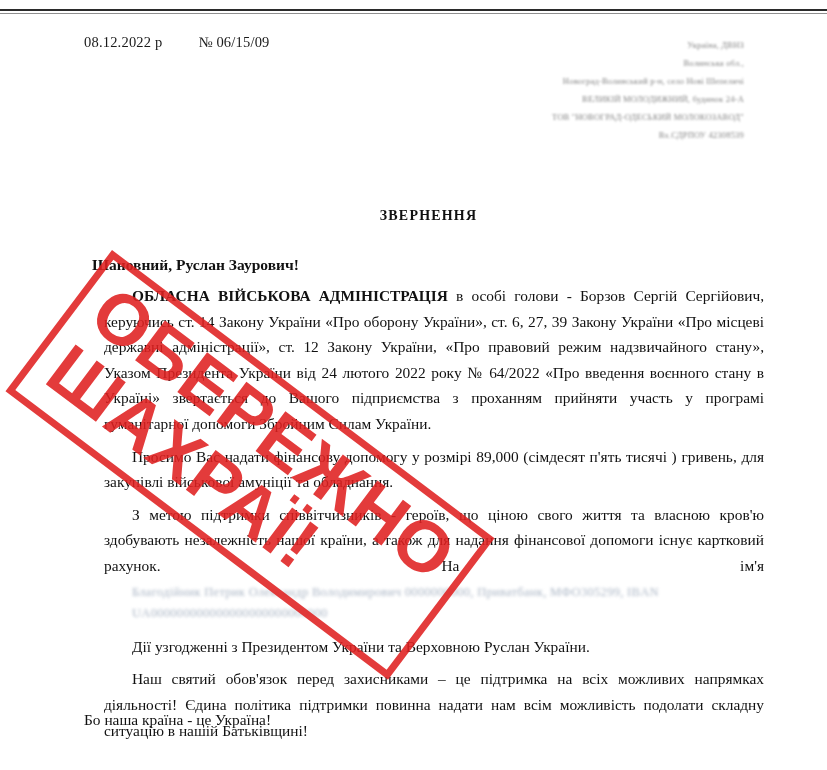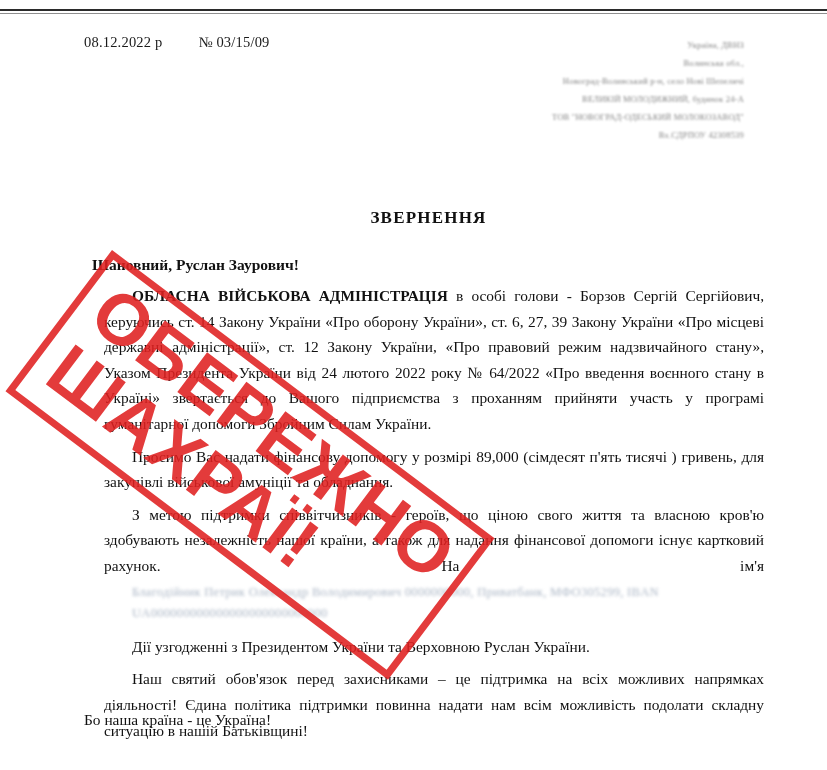--- a/index.html
+++ b/index.html
@@ -82,21 +82,21 @@
     letter-spacing: .2px;
     margin-top: 2px;
   }
 
   .title {
     position: absolute;
     left: 0;
     top: 208px;
     width: 827px;
     text-align: center;
-    font-size: 17px;
+    font-size: 14px;
     font-weight: bold;
     letter-spacing: 1.2px;
     color: #111;
   }
   .title-inner {
     display: inline-block;
     margin-left: 30px;
   }
 
   .salutation {
@@ -186,21 +186,21 @@
 
 <div class="page">
 
   <div class="top-rule"></div>
   <div class="top-rule2"></div>
 
   <div class="doc">
 
     <div class="header-row">
       <div class="header-left">
-        <span>08.12.2022 р</span><span class="num">№ 03/15/09</span>
+        <span>08.12.2022 р</span><span class="num">№ 06/15/09</span>
       </div>
       <div class="header-right">
         <div>Україна, ДВНЗ</div>
         <div>Волинська обл.,</div>
         <div>Новоград-Волинський р-н, село Нові Шепеличі</div>
         <div>ВЕЛИКІЙ МОЛОДИЖНИЙ, будинок 24-А</div>
         <div>ТОВ "НОВОГРАД-ОДЕСЬКИЙ МОЛОКОЗАВОД"</div>
         <div>Вх.СДРПОУ 42308539</div>
       </div>
     </div>

